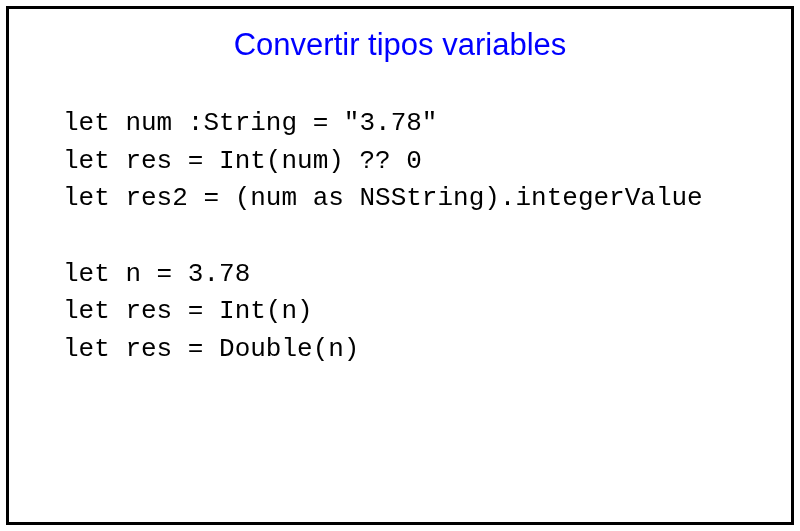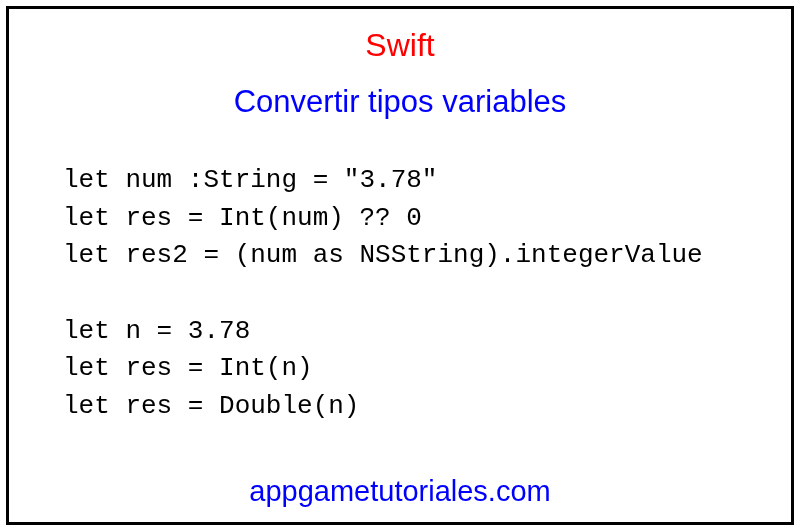--- a/index.html
+++ b/index.html
@@ -52,23 +52,21 @@
       font-family: Verdana, Geneva, sans-serif;
       font-size: 29px;
       text-align: center;
       margin-top: 8px;
     }
   </style>
 </head>
 <body>
 
 <div class="card">
-  <div class="title">Swift</div>
   <div class="subtitle">Convertir tipos variables</div>
   <div class="code-block">let num :String = "3.78"
 let res = Int(num) ?? 0
 let res2 = (num as NSString).integerValue
 
 let n = 3.78
 let res = Int(n)
 let res = Double(n)</div>
-  <div class="footer">appgametutoriales.com</div>
 </div>
 
 </body></html>

